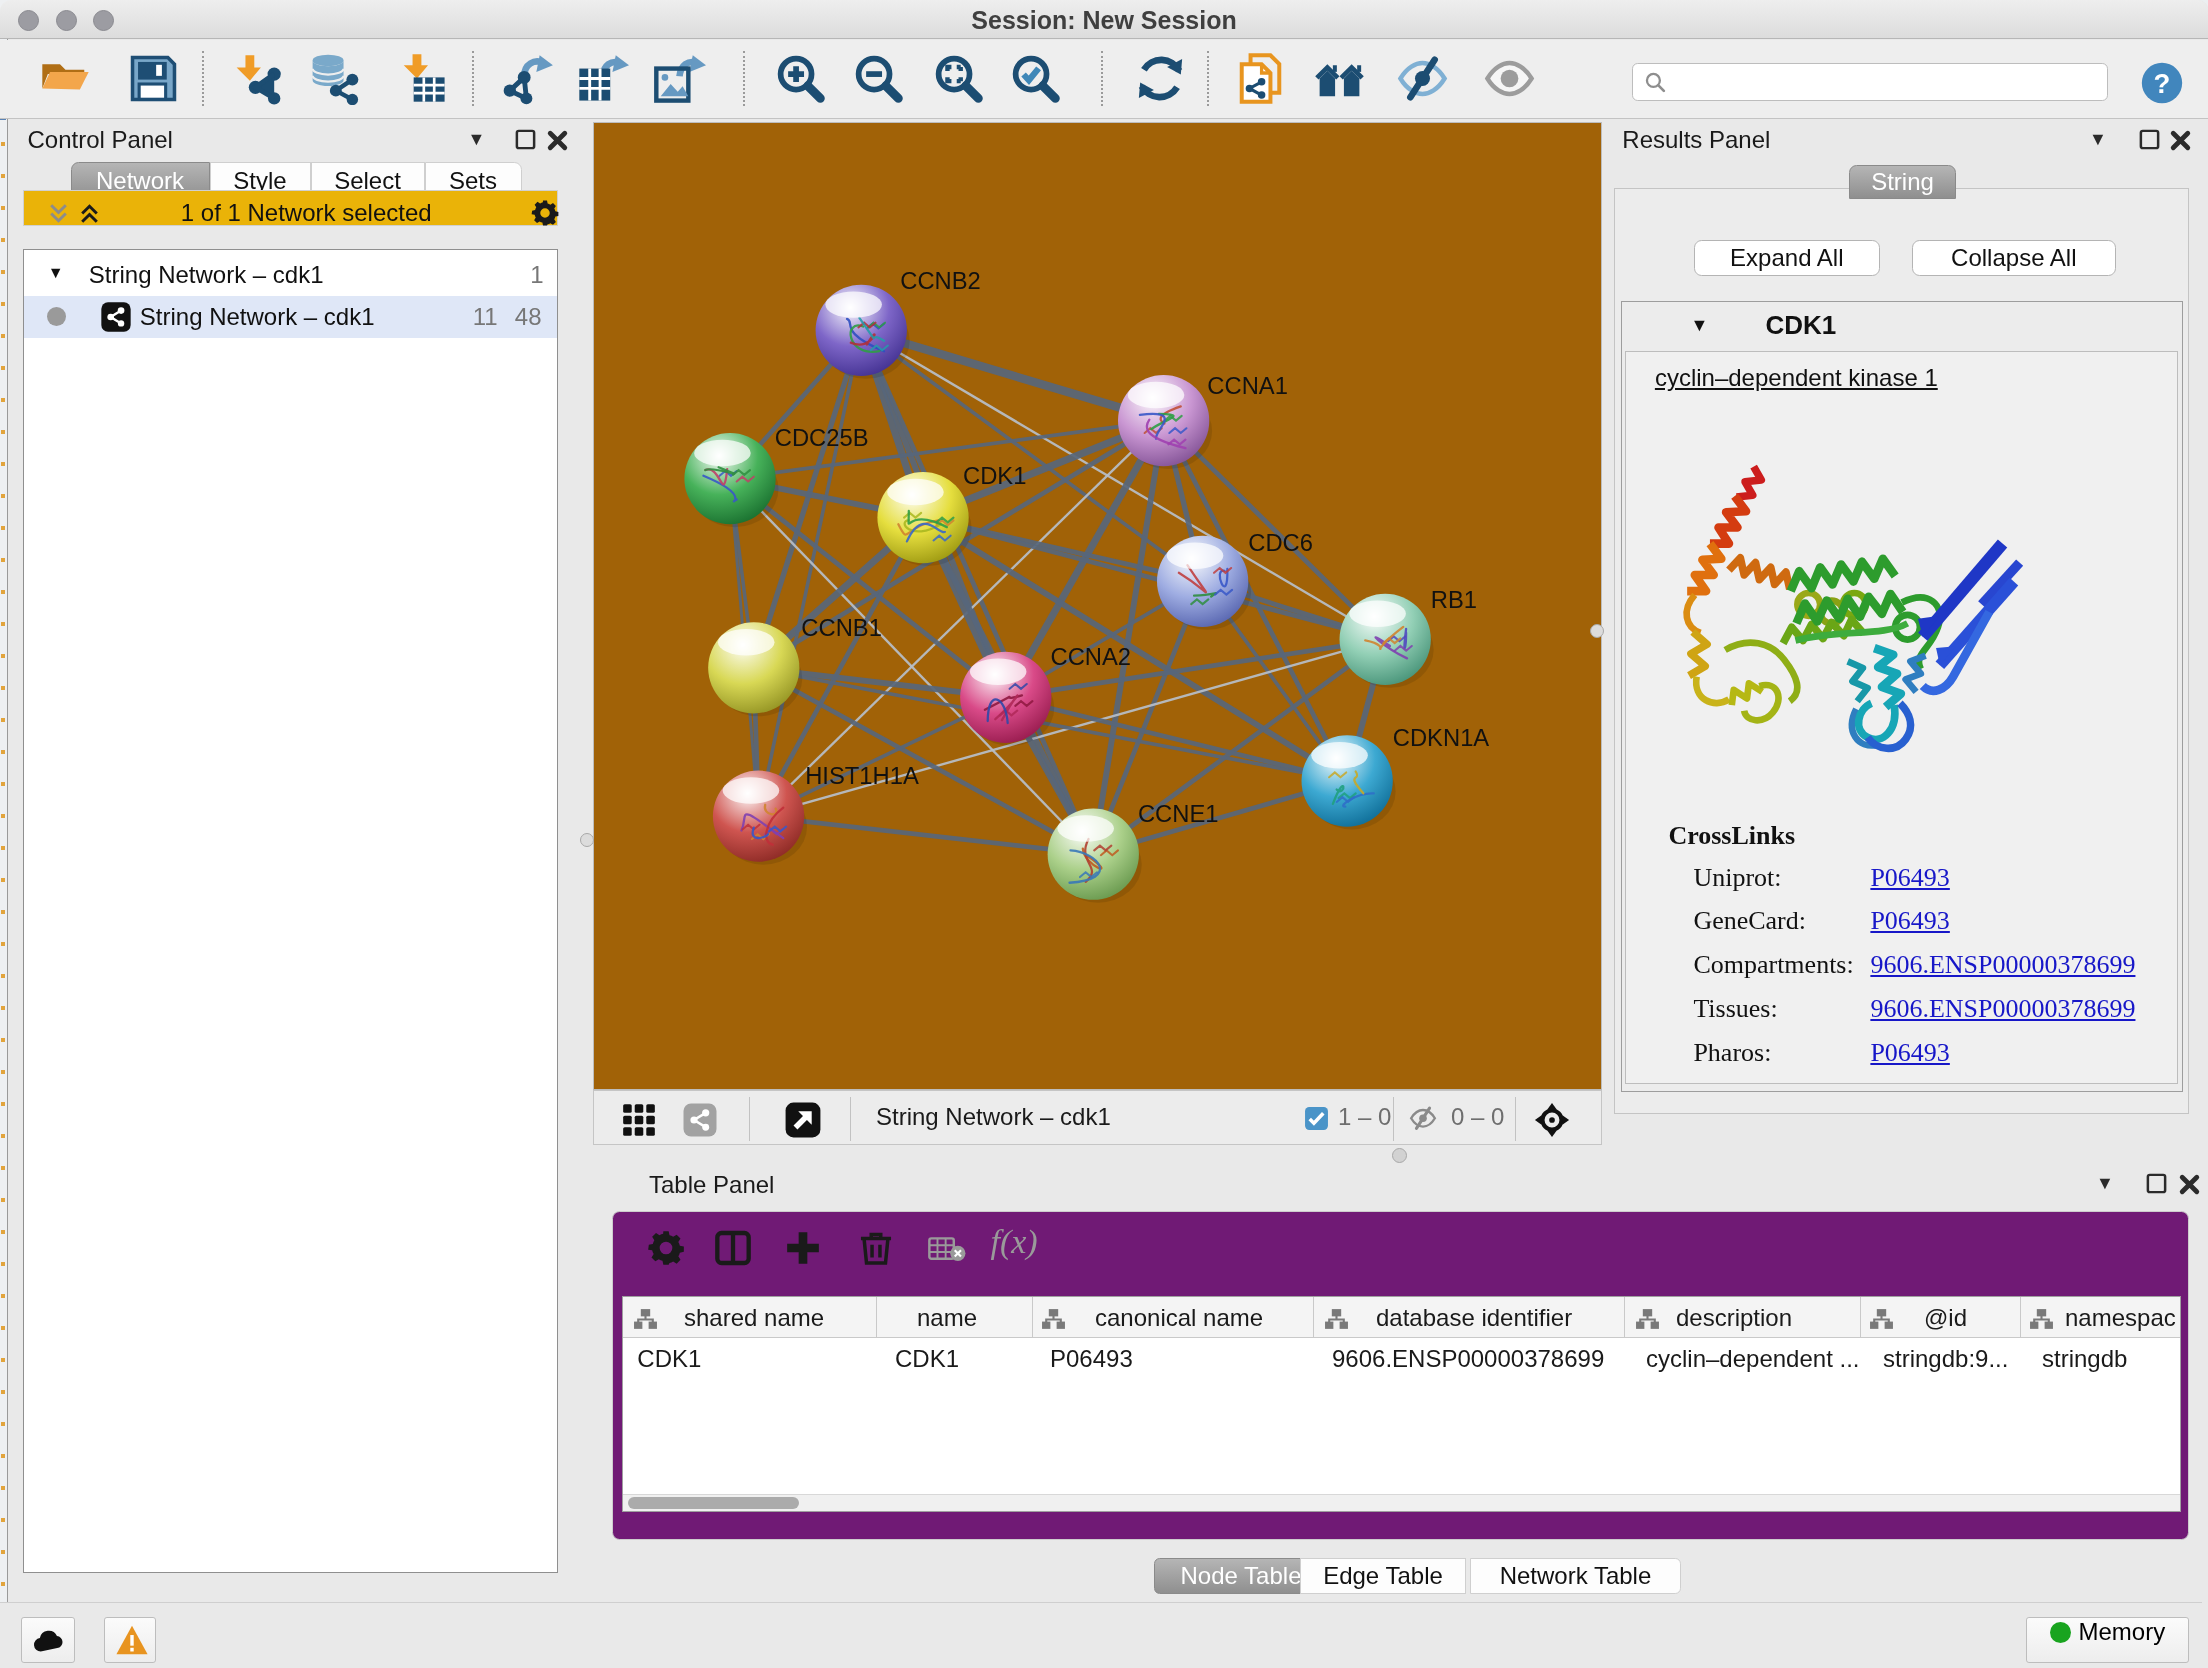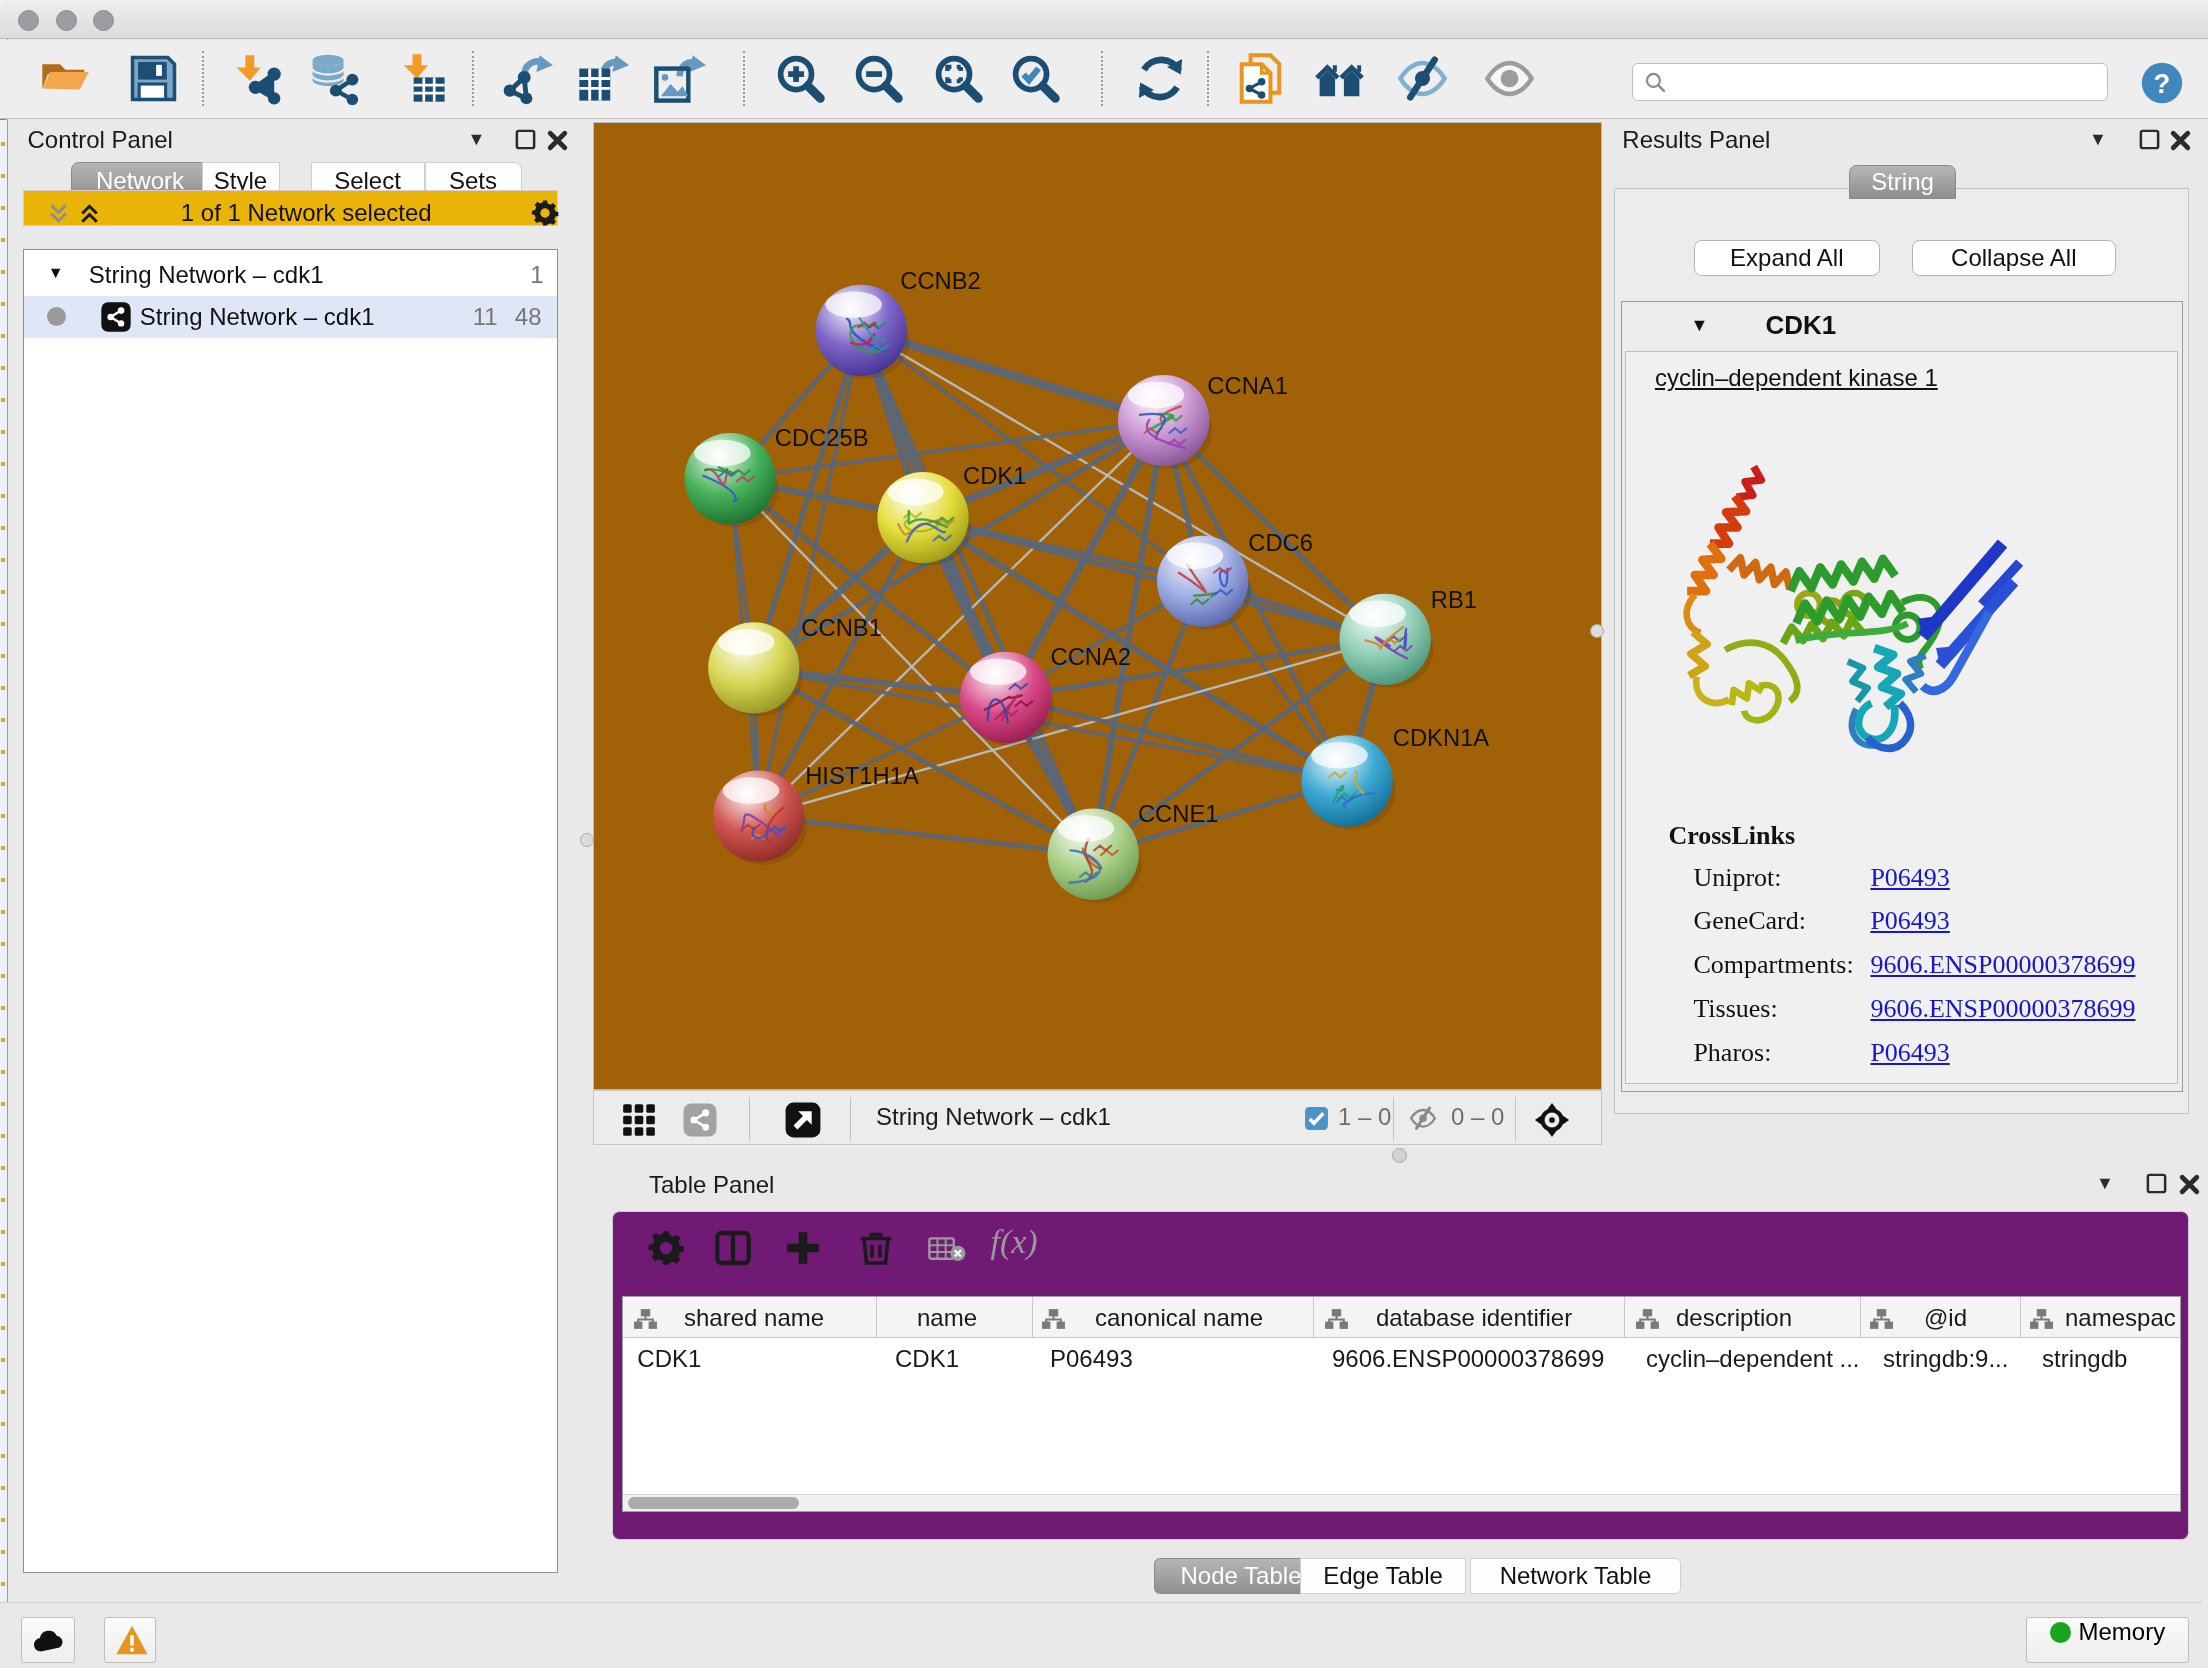--- a/index.html
+++ b/index.html
@@ -63,20 +63,21 @@
 <body>
 <div id="sliver" style="position:absolute;left:0;top:0;width:6.7px;height:1668px;background:#eef0f2;"></div>
 <div style="position:absolute;left:1px;top:114px;width:3.8px;height:1550px;background:repeating-linear-gradient(180deg, rgba(0,0,0,0) 0px, rgba(0,0,0,0) 28.5px, #e2a43c 28.5px, #e2a43c 32px);"></div>
 <div style="position:absolute;left:0px;top:95px;width:5.7px;height:25px;background:#5b83b4;"></div>
 <div id="win"></div>
 
 <div id="titlebar">
   <div class="tl" style="left:18px;"></div>
   <div class="tl" style="left:56px;"></div>
   <div class="tl" style="left:93px;"></div>
+  <div id="title">Session: New Session</div>
 </div>
 
 <div id="toolbar">
 
   <svg class="ticon" style="left:39px;" viewBox="0 0 24 24">
     <path fill="#b06e15" d="M1.5 16.5 V5.5 h8 l2.5 2.5 h8.5 V10 H4z"></path>
     <path fill="#f3a64b" d="M1.5 16.5 L5 9 h17.5 L18.5 17 z"></path>
   </svg>
 
   <svg class="ticon" style="left:127px;" viewBox="0 0 24 24">
@@ -234,21 +235,21 @@
 <div id="cpanel">
   <span class="ptitle" style="position:absolute;left:18px;top:7.6px;">Control Panel</span>
   <span style="position:absolute;left:458px;top:10.5px;font-size:18px;color:#2b2b2b;">▼</span>
   <svg style="position:absolute;left:504px;top:9.5px;width:23px;height:23px;" viewBox="0 0 24 24">
       <rect x="3" y="3" width="18" height="18" fill="none" stroke="#2b2b2b" stroke-width="2.6" rx="2"></rect>
     </svg>
   <svg style="position:absolute;left:535px;top:9.5px;width:25px;height:25px;" viewBox="0 0 24 24">
       <path stroke="#2b2b2b" stroke-width="4.6" stroke-linecap="round" d="M5 5 19 19 M19 5 5 19"></path>
     </svg>
   <div class="tab tabsel" style="left:61px;width:139px;border-radius:7.6px 0 0 0;">Network</div>
-  <div class="tab" style="left:192px;width:78px;">Style</div>
+  <div class="tab" style="left:200px;width:101px;">Style</div>
   <div class="tab" style="left:301px;width:114px;">Select</div>
   <div class="tab" style="left:415px;width:97px;border-radius:0 7.6px 0 0;">Sets</div>
   <div id="subbar">
     <svg style="position:absolute;left:22px;top:9.5px;width:25px;height:25px;" viewBox="0 0 24 24">
         <path fill="none" stroke="#8c8c8c" stroke-width="2.8" d="M5 4 12 11 19 4 M5 12 12 19 19 12"></path>
       </svg>
     <svg style="position:absolute;left:53px;top:9.5px;width:25px;height:25px;" viewBox="0 0 24 24">
         <path fill="none" stroke="#1a1a1a" stroke-width="2.8" d="M5 20 12 13 19 20 M5 12 12 5 19 12"></path>
       </svg>
     <span style="position:absolute;left:157px;top:7.6px;font-size:24px;color:#111;">1 of 1 Network selected</span>

